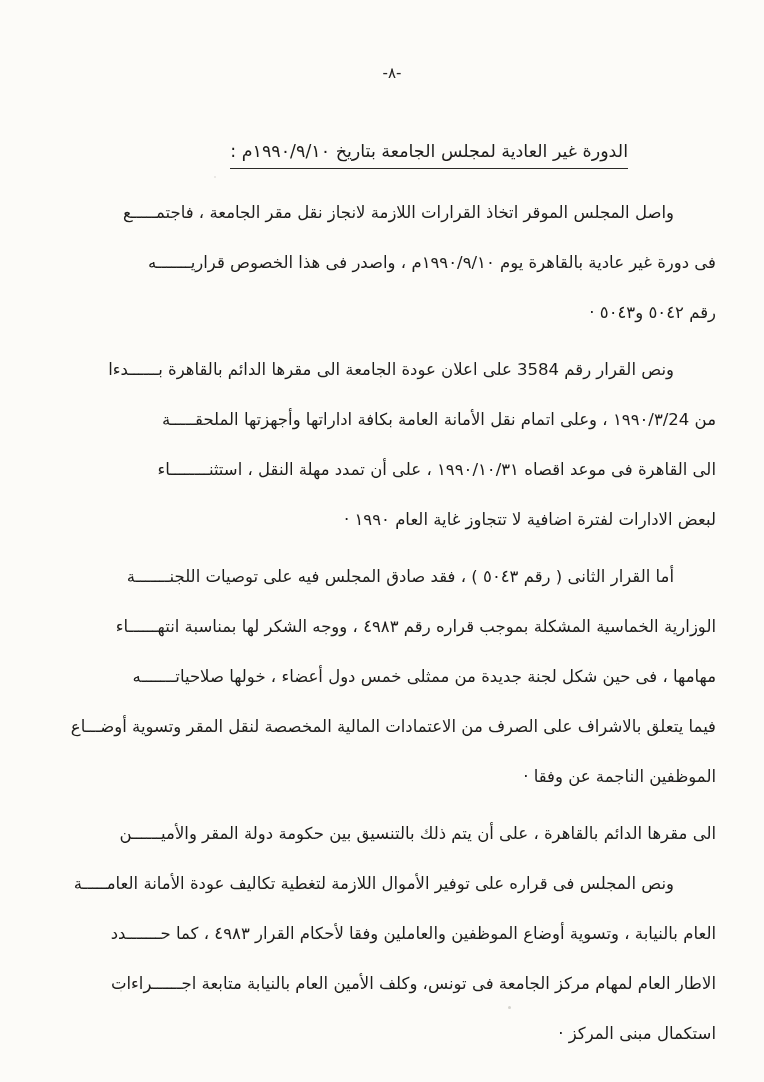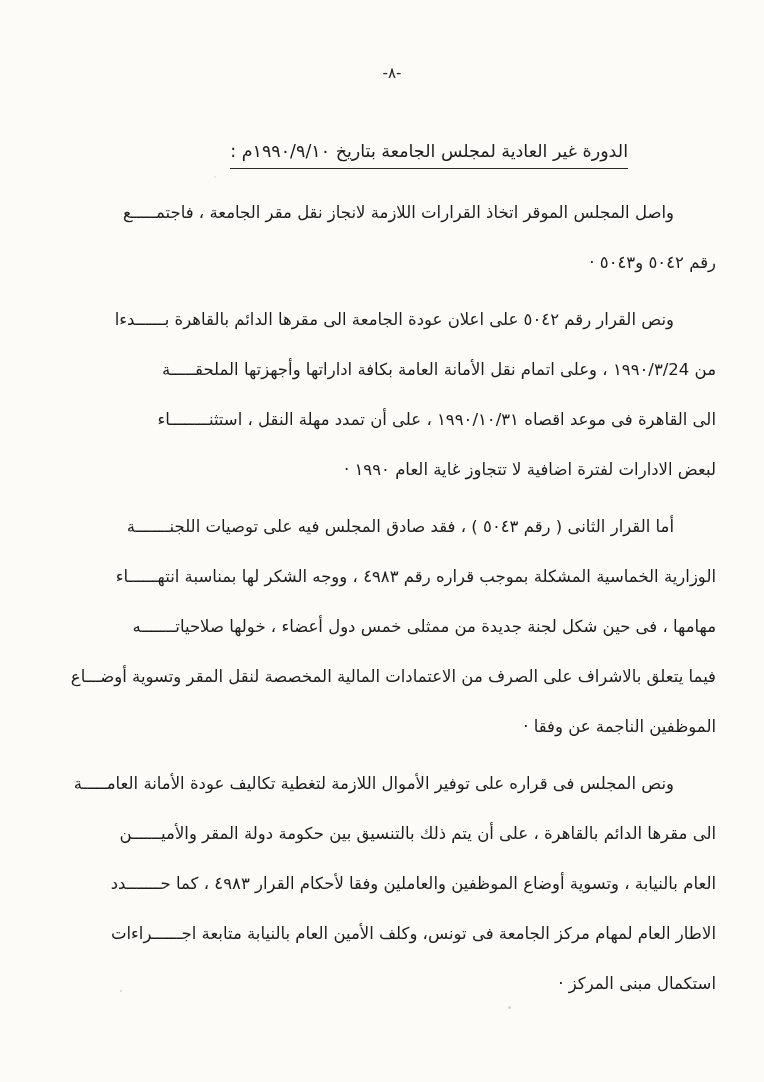--- a/index.html
+++ b/index.html
@@ -83,41 +83,42 @@
   <div class="page-number">-٨-</div>
 
   <div class="content">
 
     <div class="title-row">
       <span class="title-text">الدورة غير العادية لمجلس الجامعة بتاريخ ١٩٩٠/٩/١٠م :</span>
     </div>
 
     <div class="para">
       <div class="line first">واصل المجلس الموقر اتخاذ القرارات اللازمة لانجاز نقل مقر الجامعة ، فاجتمـــــع</div>
+      <div class="line">فى دورة غير عادية بالقاهرة يوم ١٩٩٠/٩/١٠م ، واصدر فى هذا الخصوص قراريـــــــه</div>
       <div class="line">رقم ٥٠٤٢ و٥٠٤٣ ·</div>
     </div>
 
     <div class="para">
-      <div class="line first">ونص القرار رقم ٥٠٤٢ على اعلان عودة الجامعة الى مقرها الدائم بالقاهرة بــــــدءا</div>
+      <div class="line first">ونص القرار رقم 3584 على اعلان عودة الجامعة الى مقرها الدائم بالقاهرة بــــــدءا</div>
       <div class="line">من ١٩٩٠/٣/24 ، وعلى اتمام نقل الأمانة العامة بكافة اداراتها وأجهزتها الملحقـــــة</div>
       <div class="line">الى القاهرة فى موعد اقصاه ١٩٩٠/١٠/٣١ ، على أن تمدد مهلة النقل ، استثنــــــــاء</div>
       <div class="line">لبعض الادارات لفترة اضافية لا تتجاوز غاية العام ١٩٩٠ ·</div>
     </div>
 
     <div class="para">
       <div class="line first">أما القرار الثانى ( رقم ٥٠٤٣ ) ، فقد صادق المجلس فيه على توصيات اللجنـــــــة</div>
       <div class="line">الوزارية الخماسية المشكلة بموجب قراره رقم ٤٩٨٣ ، ووجه الشكر لها بمناسبة انتهــــــاء</div>
       <div class="line">مهامها ، فى حين شكل لجنة جديدة من ممثلى خمس دول أعضاء ، خولها صلاحياتـــــــه</div>
       <div class="line">فيما يتعلق بالاشراف على الصرف من الاعتمادات المالية المخصصة لنقل المقر وتسوية أوضـــاع</div>
       <div class="line">الموظفين الناجمة عن وفقا ·</div>
     </div>
 
     <div class="para">
+      <div class="line">الى مقرها الدائم بالقاهرة ، على أن يتم ذلك بالتنسيق بين حكومة دولة المقر والأميــــــن</div>
       <div class="line first">ونص المجلس فى قراره على توفير الأموال اللازمة لتغطية تكاليف عودة الأمانة العامـــــة</div>
-      <div class="line">الى مقرها الدائم بالقاهرة ، على أن يتم ذلك بالتنسيق بين حكومة دولة المقر والأميــــــن</div>
       <div class="line">العام بالنيابة ، وتسوية أوضاع الموظفين والعاملين وفقا لأحكام القرار ٤٩٨٣ ، كما حـــــــدد</div>
       <div class="line">الاطار العام لمهام مركز الجامعة فى تونس، وكلف الأمين العام بالنيابة متابعة اجــــــراءات</div>
       <div class="line">استكمال مبنى المركز ·</div>
     </div>
 
   </div>
 
   <span class="speck s1"></span>
   <span class="speck s2"></span>
   <span class="speck s3"></span>

